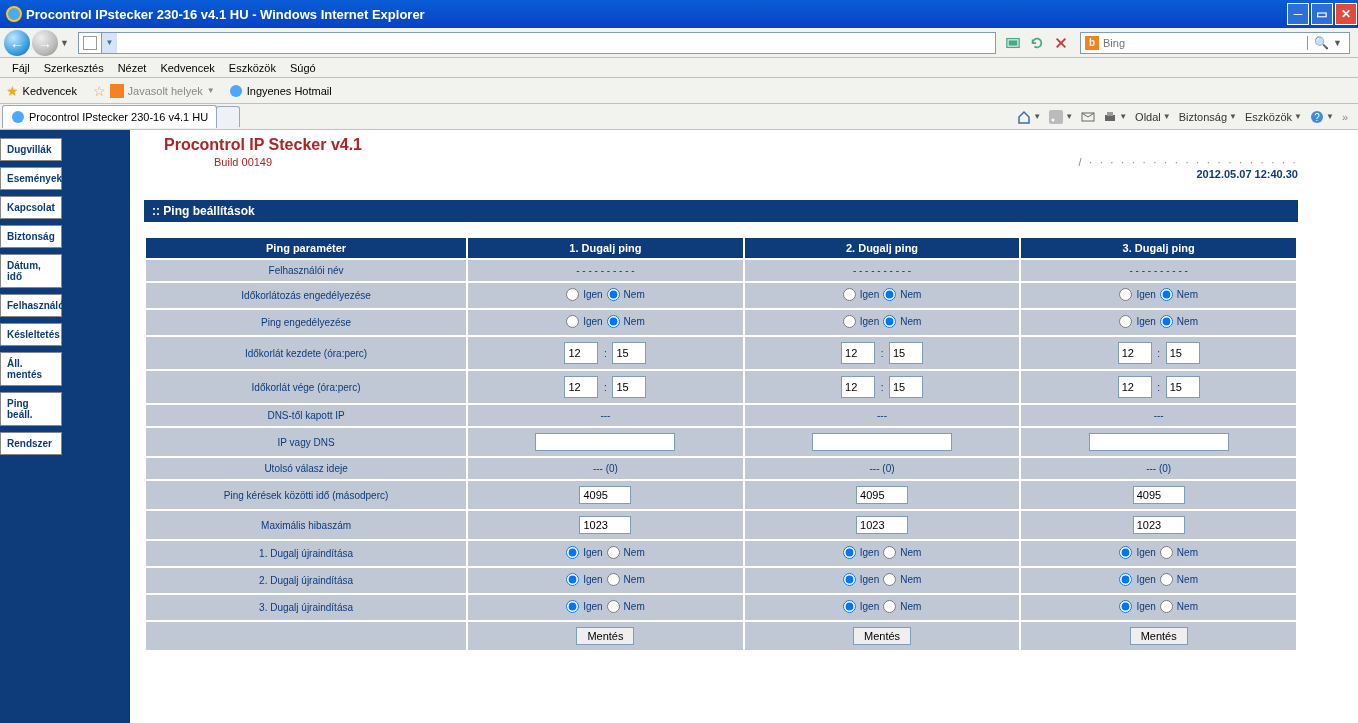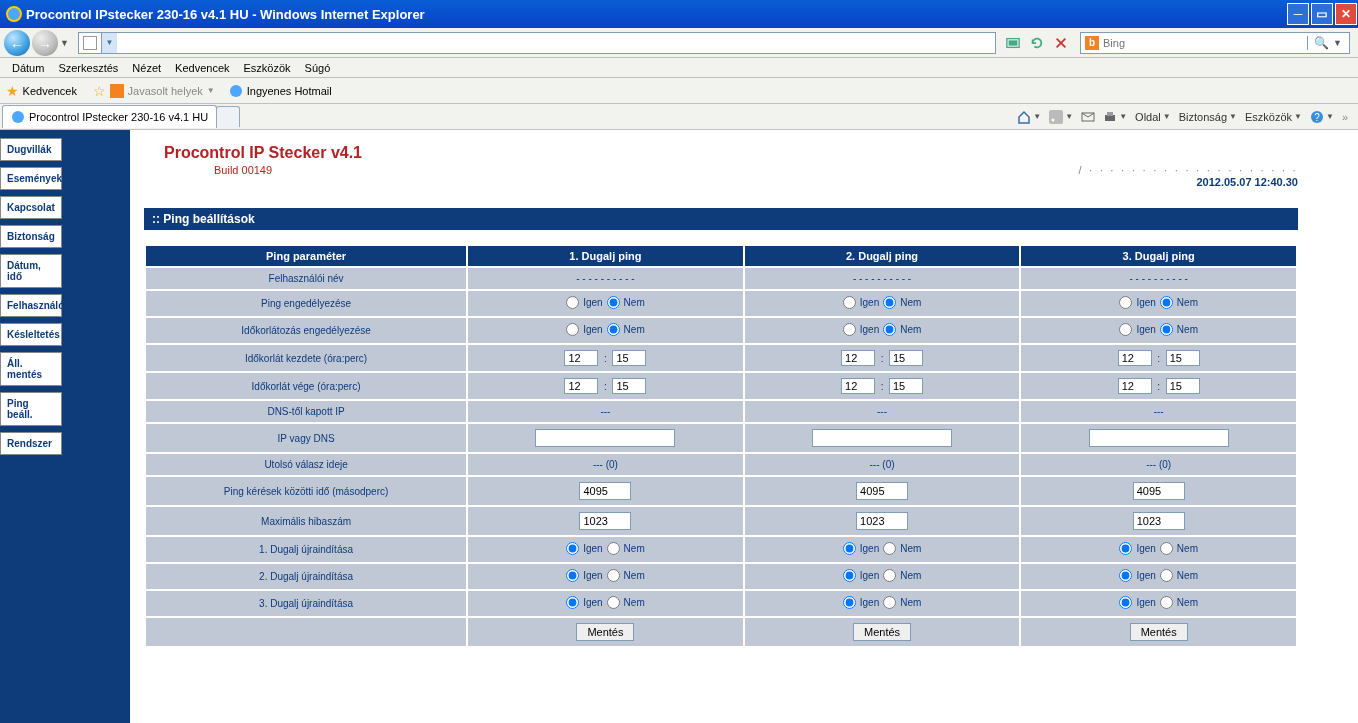--- a/index.html
+++ b/index.html
@@ -44,33 +44,33 @@
 .tabbar .sp { flex:1; }
 .cmdbar { display:flex; align-items:center; gap:8px; padding:0 10px; font-size:11px; color:#333;}
 .cmdbar .ci { display:flex; align-items:center; gap:2px;}
 .cmdbar .dd2 { font-size:8px; color:#555;}
 
 
 .contentwrap { display:flex; height: calc(723px - 28px - 30px - 20px - 26px - 26px); }
 .sidebar { width:130px; background:#0e3b7a; padding:8px 0 0 0;}
 .sideitem { background:#fff; color:#0e3b7a; font-weight:bold; font-size:10px; padding:5px 6px; margin:0 0 6px 0; width: 62px; border:1px solid #888; text-align:left; cursor:pointer;}
 
-.main { flex:1; background:#fff; padding:10px 60px 10px 14px; overflow:auto; color:#0e3b7a;border-radius:29px;}
+.main { flex:1; background:#fff; padding:2px 60px 10px 14px; overflow:auto; color:#0e3b7a;border-radius:29px;}
 .pgtitle { color:#b22222; font-weight:bold; font-size:16px; padding:4px 0 2px 20px;}
 .build { font-weight:normal; font-size:11px; color:#b22222; padding-left:70px; margin-bottom:6px;}
 .datetime { text-align:right; font-weight:bold; color:#0e3b7a; font-size:11px; margin-top:-18px; margin-bottom:20px;}
 .datetime .dash { color:#888; letter-spacing:2px; font-weight:normal;}
 
 .bluebar { background:#0e3b7a; color:#fff; font-weight:bold; font-size:12px; padding:4px 8px; margin-bottom:14px;}
 
 table.pingtable { border-collapse:separate; border-spacing:2px; width:100%; background:#fff;}
 table.pingtable th { background:#0e3b7a; color:#fff; font-size:11px; padding:4px; font-weight:bold;}
 table.pingtable td { background:#c0c7d5; color:#0e3b7a; font-size:10px; padding:5px 4px; text-align:center; vertical-align:middle;margin-top:22px;}
 table.pingtable td.param { font-weight:normal;}
-.tinput { width:34px; height:16px; border:1px solid #7f9db9; text-align:left; padding:1px 3px; font-size:11px;}
+.tinput { width:34px; height:22px; border:1px solid #7f9db9; text-align:left; padding:1px 3px; font-size:11px;}
 .tinput2 { width:52px; height:18px; border:1px solid #7f9db9; text-align:left; padding:1px 3px; font-size:11px;}
 .tinput3 { width:140px; height:18px; border:1px solid #7f9db9; text-align:left; padding:1px 3px; font-size:11px;}
 .radio-pair { display:inline-flex; gap:4px; align-items:center; font-size:10px; color:#0e3b7a;}
 .savebtn { padding:2px 10px; font-size:11px; background:#efefef; border:1px solid #7f9db9;}
 </style>
 </head>
 <body>
 
 <div class="titlebar">
   <svg class="ie-icon" viewBox="0 0 16 16">
@@ -112,21 +112,21 @@
   <div style="width:4px"></div>
   <div class="searchbox">
     <div class="bing">b</div>
     <input type="text" placeholder="Bing" style="">
     <span class="mag">🔍</span>
     <span class="dd">▼</span>
   </div>
 </div>
 
 <div class="menubar">
-  <span>Dátum</span>
+  <span>Fájl</span>
   <span>Szerkesztés</span>
   <span>Nézet</span>
   <span>Kedvencek</span>
   <span>Eszközök</span>
   <span>Súgó</span>
 </div>
 
 <div class="favbar">
   <span class="star">★</span>
   <span>Kedvencek</span>
@@ -232,42 +232,42 @@
         <th>2. Dugalj ping</th>
         <th>3. Dugalj ping</th>
       </tr>
       <tr>
         <td class="param">Felhasználói név</td>
         <td>- - - - - - - - - -</td>
         <td>- - - - - - - - - -</td>
         <td>- - - - - - - - - -</td>
       </tr>
       <tr>
+        <td class="param">Időkorlátozás engedélyezése</td>
+        <td><span class="radio-pair">
+                <input type="radio" style="">
+                <span>Igen</span> 
+                <input type="radio" checked="" style="">
+                <span>Nem</span>
+              </span></td>
+        <td><span class="radio-pair">
+                <input type="radio" style="">
+                <span>Igen</span> 
+                <input type="radio" checked="" style="">
+                <span>Nem</span>
+              </span></td>
+        <td><span class="radio-pair">
+                <input type="radio" style="">
+                <span>Igen</span> 
+                <input type="radio" checked="" style="">
+                <span>Nem</span>
+              </span></td>
+      </tr>
+      <tr>
         <td class="param">Ping engedélyezése</td>
-        <td><span class="radio-pair">
-                <input type="radio" style="">
-                <span>Igen</span> 
-                <input type="radio" checked="" style="">
-                <span>Nem</span>
-              </span></td>
-        <td><span class="radio-pair">
-                <input type="radio" style="">
-                <span>Igen</span> 
-                <input type="radio" checked="" style="">
-                <span>Nem</span>
-              </span></td>
-        <td><span class="radio-pair">
-                <input type="radio" style="">
-                <span>Igen</span> 
-                <input type="radio" checked="" style="">
-                <span>Nem</span>
-              </span></td>
-      </tr>
-      <tr>
-        <td class="param">Időkorlátozás engedélyezése</td>
         <td><span class="radio-pair">
                 <input type="radio" style="">
                 <span>Igen</span> 
                 <input type="radio" checked="" style="">
                 <span>Nem</span>
               </span></td>
         <td><span class="radio-pair">
                 <input type="radio" style="">
                 <span>Igen</span> 
                 <input type="radio" checked="" style="">

